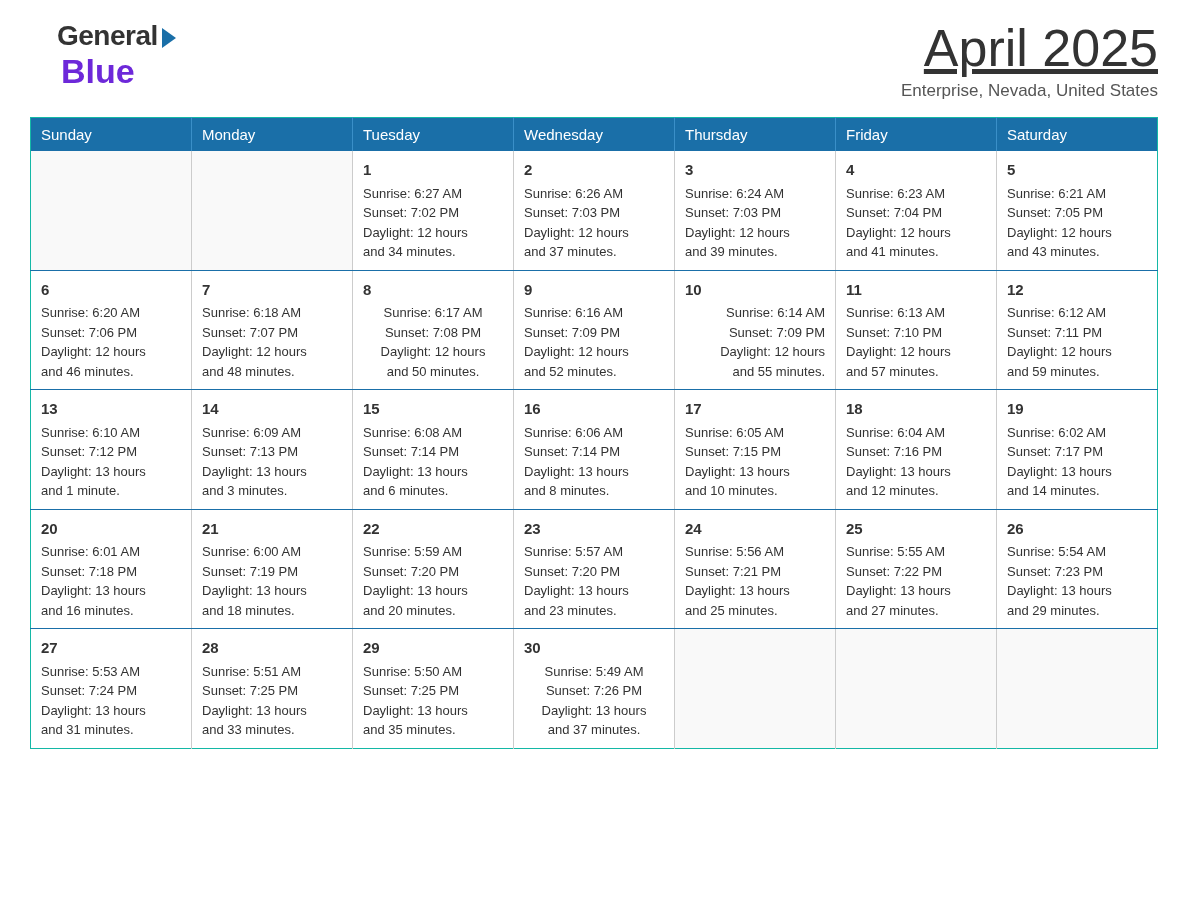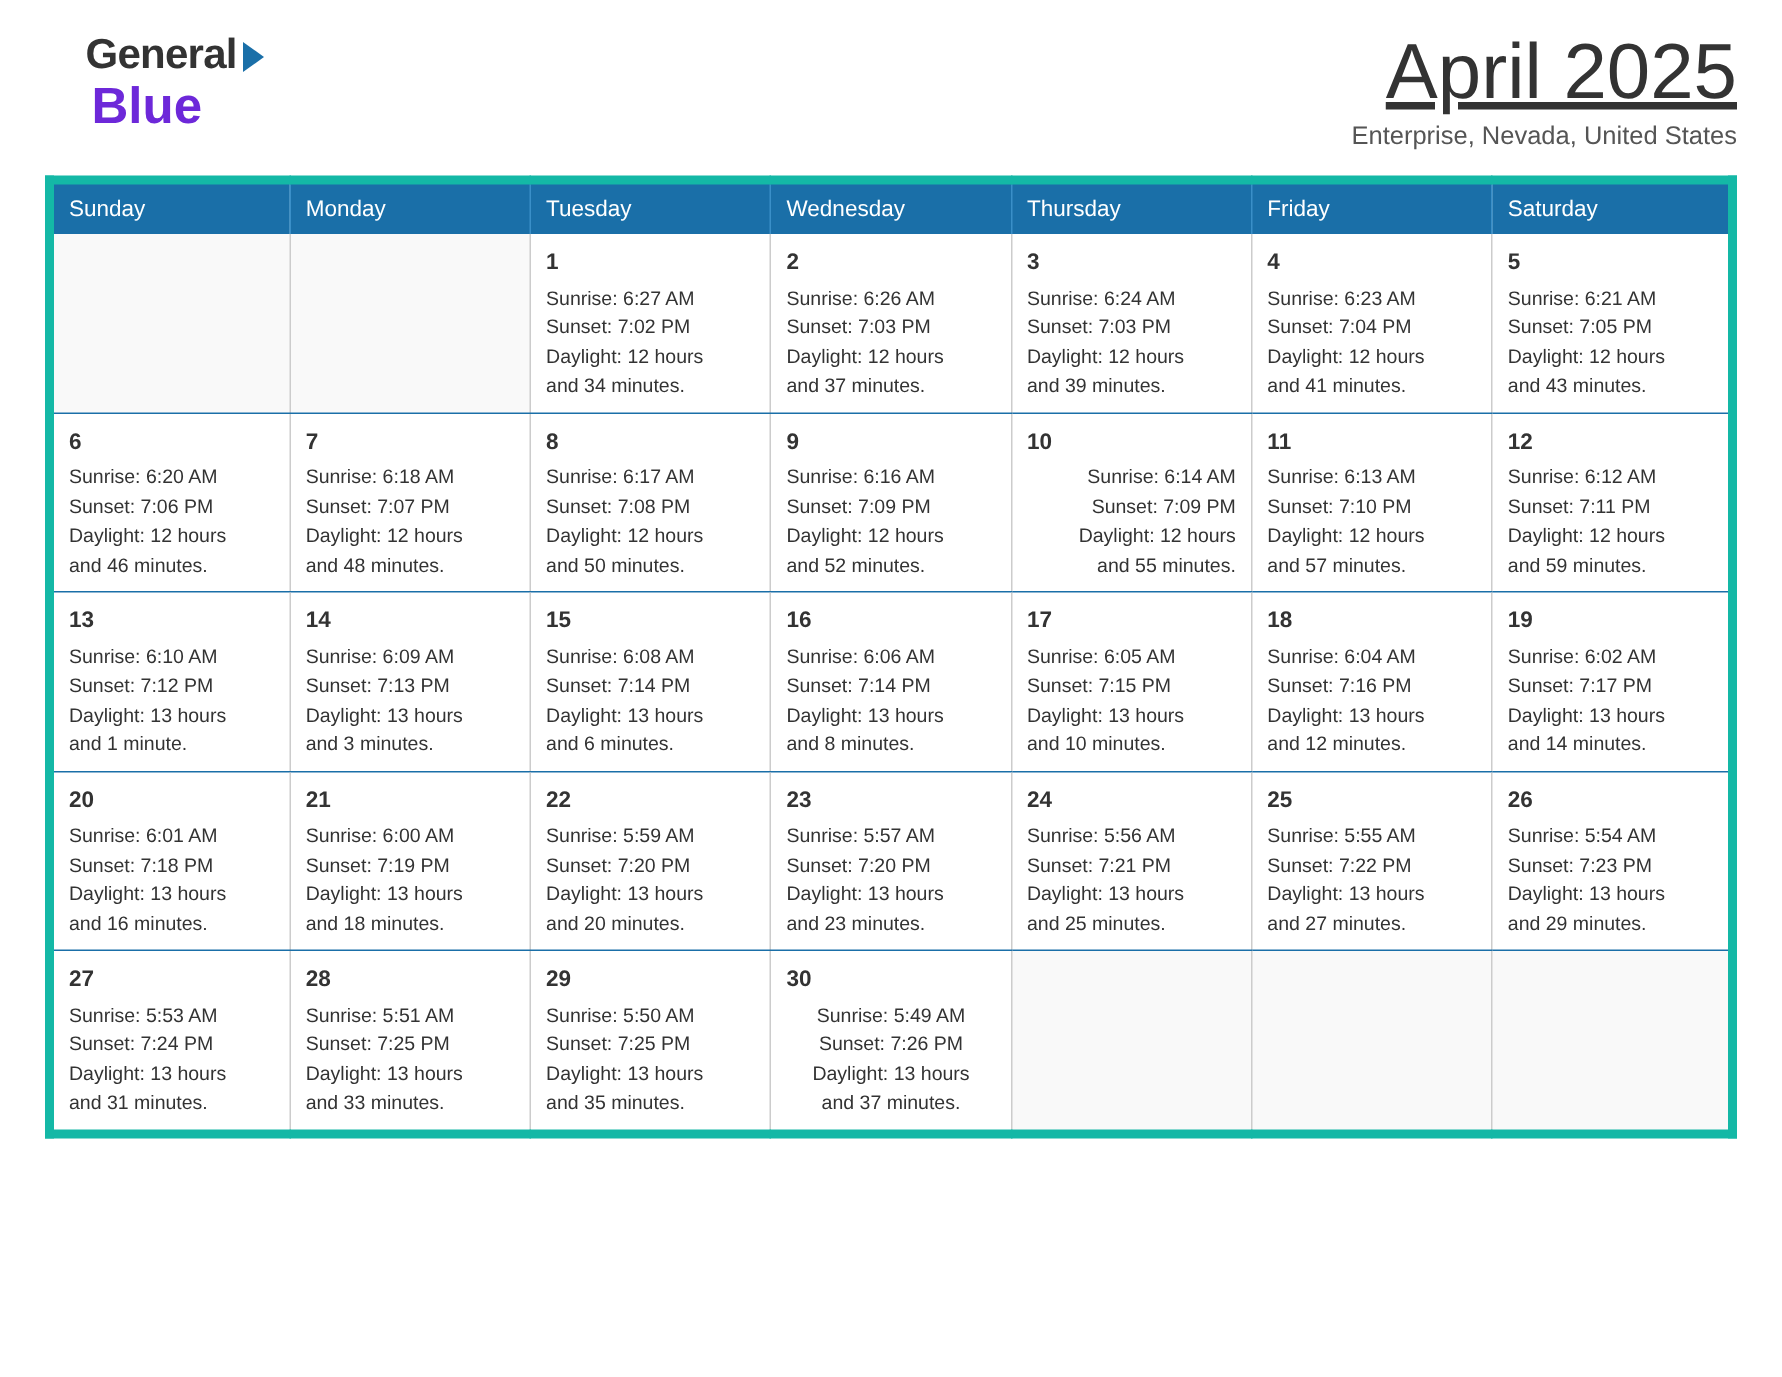--- a/index.html
+++ b/index.html
@@ -59,21 +59,21 @@
       text-decoration: underline;
     }
     .title-location {
       font-size: 17px;
       color: #555;
       margin-top: 4px;
     }
     .calendar {
       width: 100%;
       border-collapse: collapse;
-      border: 6px solid #14b8a6;
+      border: 1px solid #14b8a6;
     }
     .calendar th {
       background-color: #1a6fa8;
       color: #fff;
       font-size: 15px;
       font-weight: normal;
       padding: 8px 10px;
       text-align: left;
       border-right: 1px solid #3a8fc8;
     }
@@ -188,21 +188,21 @@
         </td>
         <td>
           <div class="day-number">7</div>
           <div class="day-info" style="white-space: pre-line;">Sunrise: 6:18 AM
 Sunset: 7:07 PM
 Daylight: 12 hours
 and 48 minutes.</div>
         </td>
         <td>
           <div class="day-number">8</div>
-          <div class="day-info" style="white-space: pre-line;">Sunrise: 6:17 AM
+          <div class="day-info" style="white-space: pre-line; text-align: center;">Sunrise: 6:17 AM
 Sunset: 7:08 PM
 Daylight: 12 hours
 and 50 minutes.</div>
         </td>
         <td>
           <div class="day-number">9</div>
           <div class="day-info" style="white-space: pre-line;">Sunrise: 6:16 AM
 Sunset: 7:09 PM
 Daylight: 12 hours
 and 52 minutes.</div>

